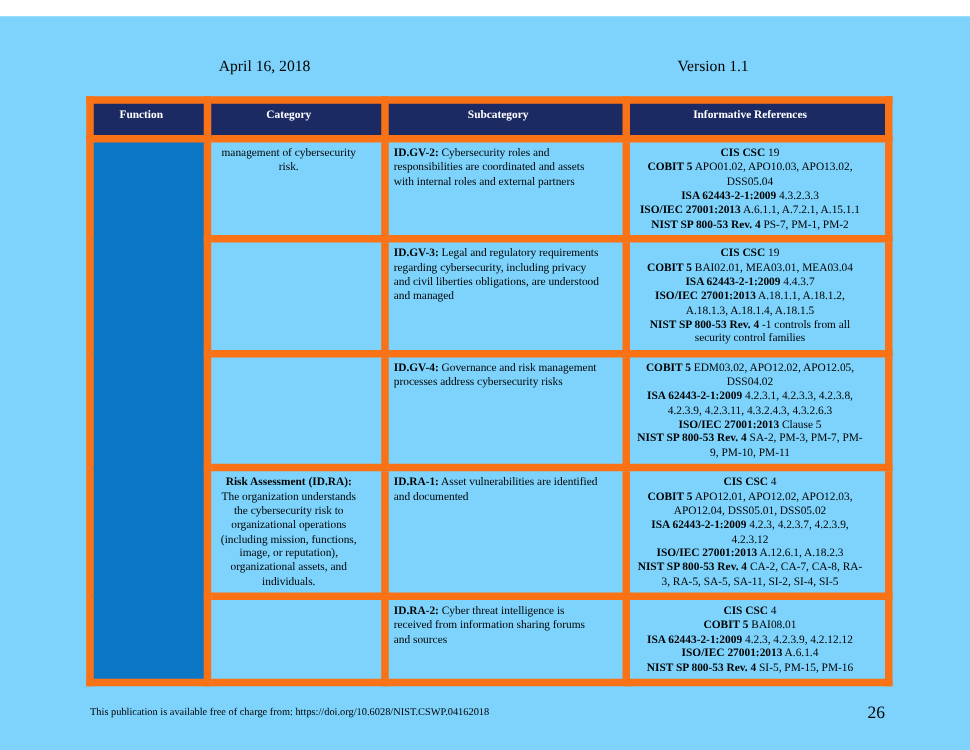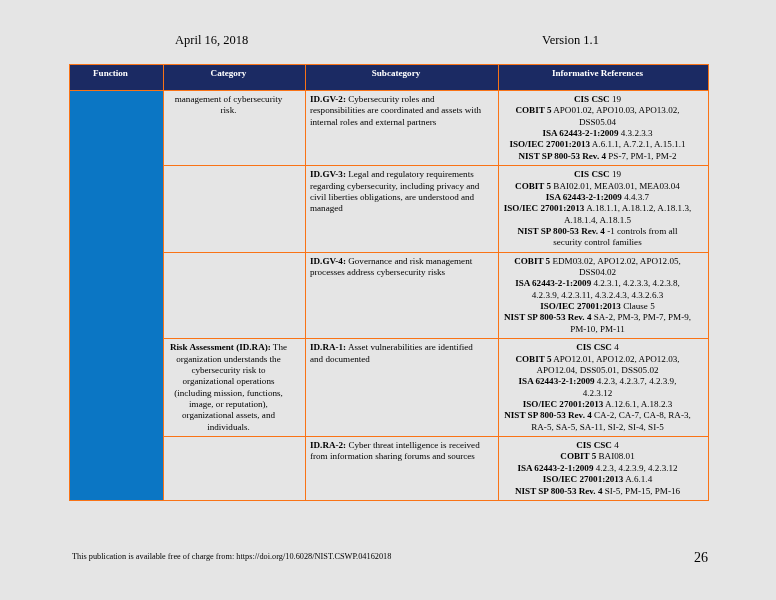--- a/index.html
+++ b/index.html
@@ -11,21 +11,22 @@
     width: 776px;
     height: 600px;
     position: relative;
     font-family: "Liberation Serif", "DejaVu Serif", serif;
     color: #000000;
     overflow: hidden;
   }
   .page {
     position: absolute;
     inset: 0;
-    background: #e5e5e5;
+    background: #7dd3fc;
+    margin-top: 13px;
   }
 
   
   .runhead {
     position: absolute;
     left: 68px;
     top: 33px;
     width: 640px;
     height: 18px;
     display: flex;
@@ -42,21 +43,21 @@
     left: 69px;
     top: 64px;
     width: 639px;
   }
   table.cswp {
     border-collapse: collapse;
     width: 639px;
     table-layout: fixed;
   }
   table.cswp td, table.cswp th {
-    border: 1px solid #f97316;
+    border: 6px solid #f97316;
     vertical-align: top;
     padding: 3px 16px 3px 4px;
     font-size: 9.1px;
     line-height: 1.25;
   }
   thead th {
     background: #1b2a63;
     color: #ffffff;
     text-align: center;
     vertical-align: middle;
@@ -177,21 +178,21 @@
               <span class="ref-line"><span class="b">ISO/IEC 27001:2013</span><span> A.12.6.1, A.18.2.3</span></span>
               <span class="ref-line"><span class="b">NIST SP 800-53 Rev. 4</span><span> CA-2, CA-7, CA-8, RA-3, RA-5, SA-5, SA-11, SI-2, SI-4, SI-5</span></span>
             </td>
           </tr>
           <tr>
             <td class="cat-cell"><span></span></td>
             <td class="sub-cell"><span class="b">ID.RA-2:</span><span> Cyber threat intelligence is received from information sharing forums and sources</span></td>
             <td class="ref-cell">
               <span class="ref-line"><span class="b">CIS CSC</span><span> 4</span></span>
               <span class="ref-line"><span class="b">COBIT 5</span><span> BAI08.01</span></span>
-              <span class="ref-line"><span class="b">ISA 62443-2-1:2009</span><span> 4.2.3, 4.2.3.9, 4.2.3.12</span></span>
+              <span class="ref-line"><span class="b">ISA 62443-2-1:2009</span><span> 4.2.3, 4.2.3.9, 4.2.12.12</span></span>
               <span class="ref-line"><span class="b">ISO/IEC 27001:2013</span><span> A.6.1.4</span></span>
               <span class="ref-line"><span class="b">NIST SP 800-53 Rev. 4</span><span> SI-5, PM-15, PM-16</span></span>
             </td>
           </tr>
         </tbody>
     </table>
   </div>
 
   <div class="footer">
     <span class="f-left">This publication is available free of charge from: https://doi.org/10.6028/NIST.CSWP.04162018</span>

